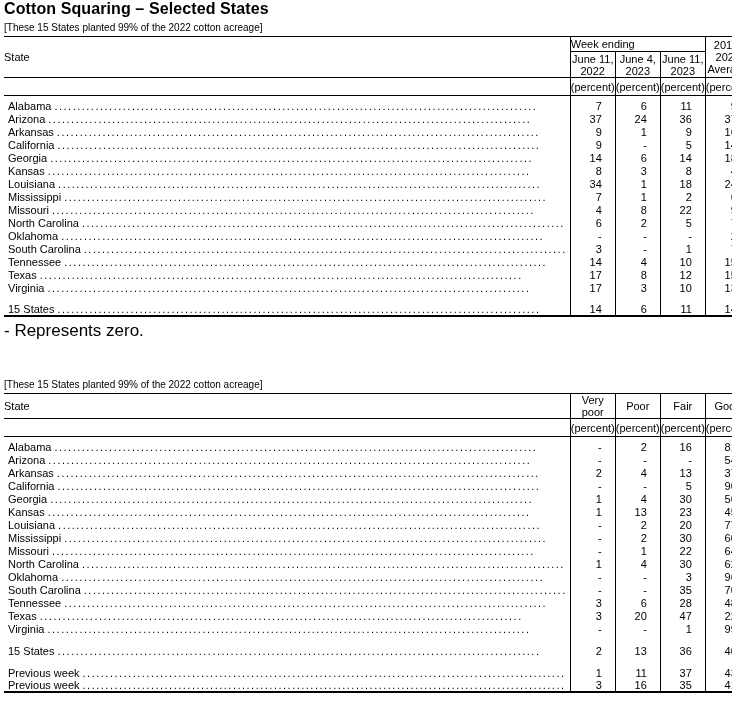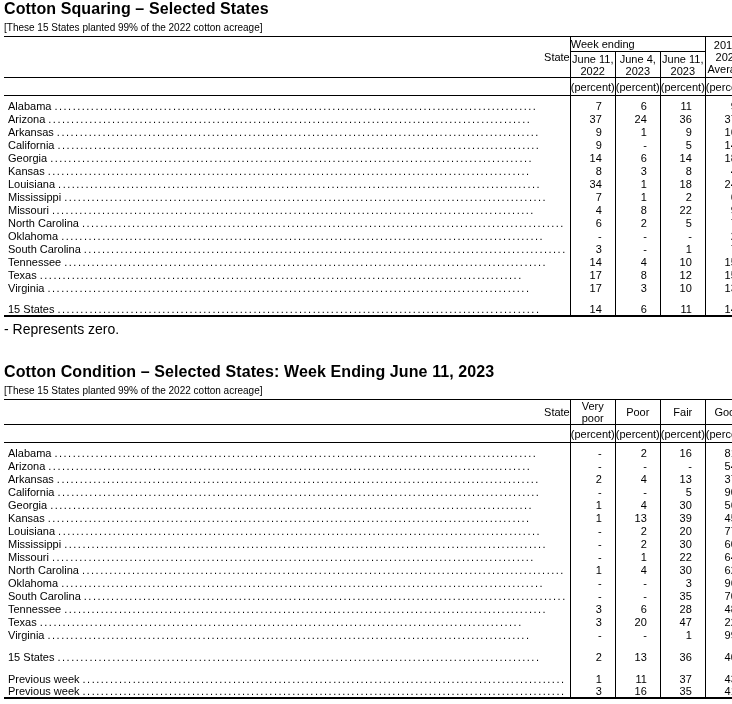--- a/index.html
+++ b/index.html
@@ -9,34 +9,34 @@
     color:#000;
     overflow:hidden;
   }
   .page { padding:0 0 0 4px; }
 
   .tbl-title {
     font-size:16px; font-weight:bold;
     margin:0 0 4px 0; letter-spacing:0.1px;
   }
   .tbl-note { font-size:10px; margin:0 0 3px 0; }
-  .footnote { font-size:14px; margin:4px 0 0 0; }
+  .footnote { font-size:17px; margin:4px 0 12px 0; }
   .section-gap { height:26px; }
 
   table {
     border-collapse:collapse; table-layout:fixed;
     border-top:1px solid #000; border-bottom:2px solid #000;
   }
   th, td {
     font-size:11px; font-weight:normal; padding:0;
     vertical-align:middle; overflow:hidden;
   }
 
   
-  .h-state { text-align:right; border-bottom:1px solid #000; }
+  .h-state { text-align:left; border-bottom:1px solid #000; }
   .h-group { text-align:left; border-left:1px solid #000; border-bottom:1px solid #000; }
   .h-col, .h-avg {
     text-align:center; border-left:1px solid #000; border-bottom:1px solid #000;
     white-space:pre-line; line-height:12px;
   }
   tr.hr1 { height:15px; }
   tr.hr2 { height:26px; }
   tr.hr-single { height:17px; }
   tr.units { height:18px; }
   tr.units td { border-bottom:1px solid #000;text-align:center; }
@@ -304,21 +304,20 @@
           <td class="c-num">11</td>
           <td class="c-num">14</td>
         </tr>
       </tbody>
   </table>
 
   <div class="footnote">- Represents zero.</div>
 
   <div class="section-gap"></div>
 
-  <h1 class="tbl-title">Cotton Condition – Selected States: Week Ending June 11, 2023</h1>
   <div class="tbl-note">[These 15 States planted 99% of the 2022 cotton acreage]</div>
 
   <table>
     <colgroup>
       <col style="width:151px">
         <col style="width:115px">
         <col style="width:115px">
       <col style="width:115px">
         <col style="width:115px">
     </colgroup>
@@ -403,21 +402,21 @@
         </tr>
         <tr>
           <td class="c-state">
             <div class="leader">
               <span class="nm">Kansas</span>
               <span class="dots"></span>
             </div>
           </td>
           <td class="c-num">1</td>
           <td class="c-num">13</td>
-          <td class="c-num">39</td>
+          <td class="c-num">23</td>
           <td class="c-num">45</td>
         </tr>
         <tr>
           <td class="c-state">
             <div class="leader">
               <span class="nm">Louisiana</span>
               <span class="dots"></span>
             </div>
           </td>
           <td class="c-num">-</td>

